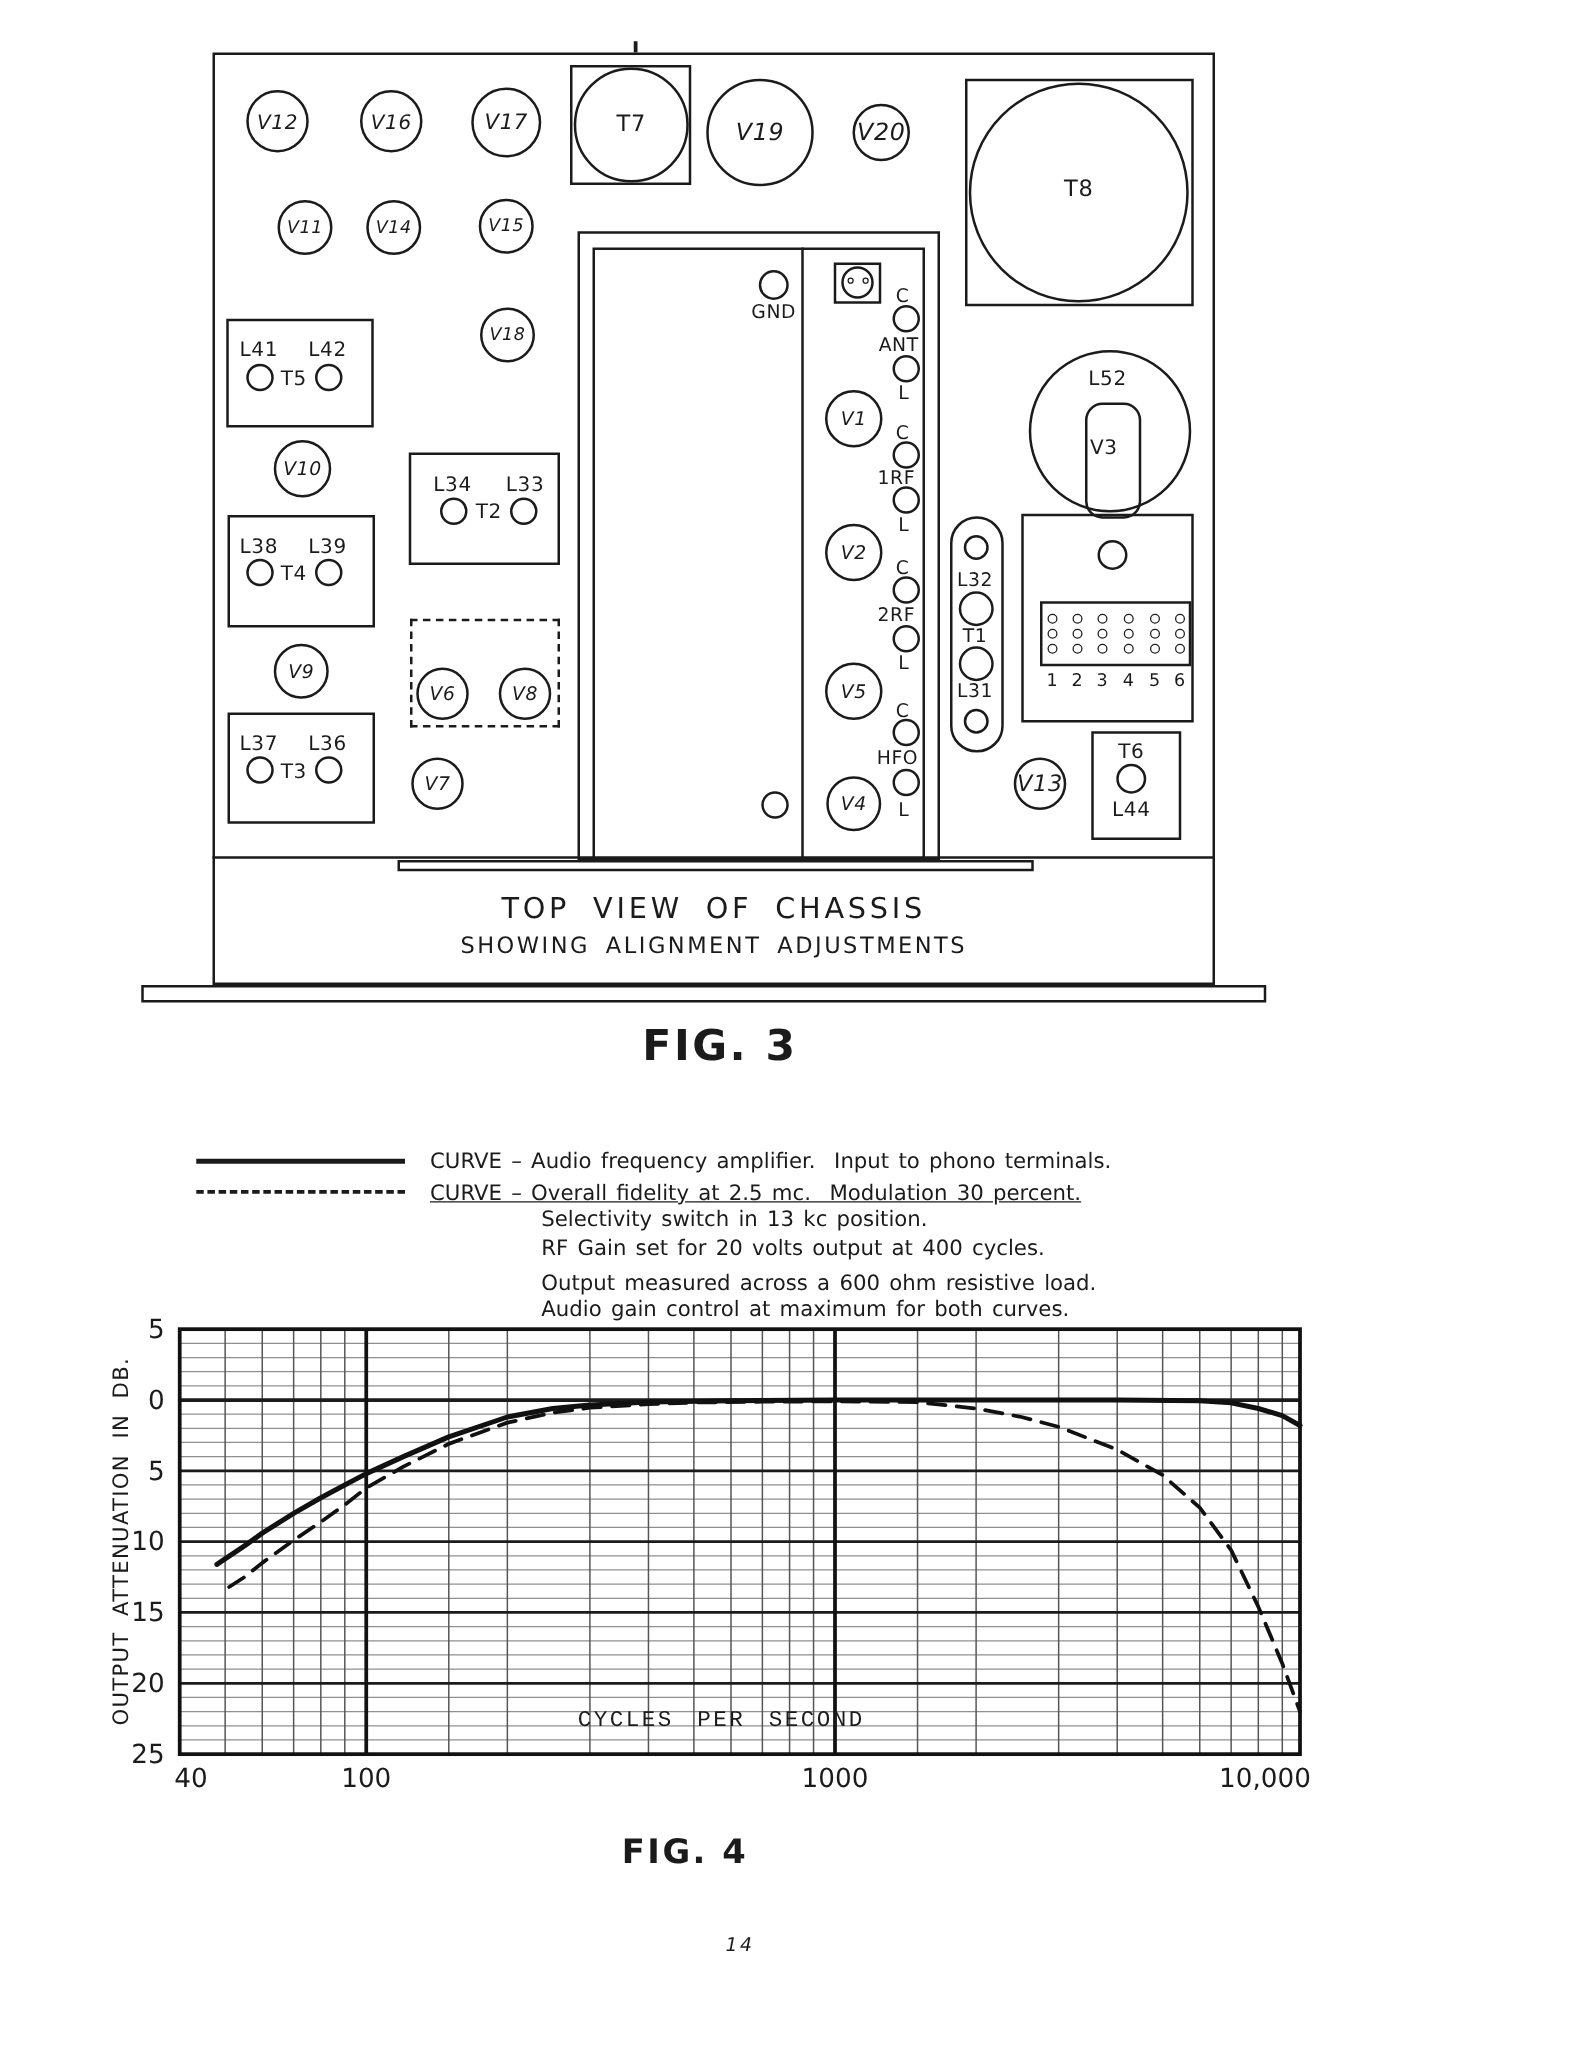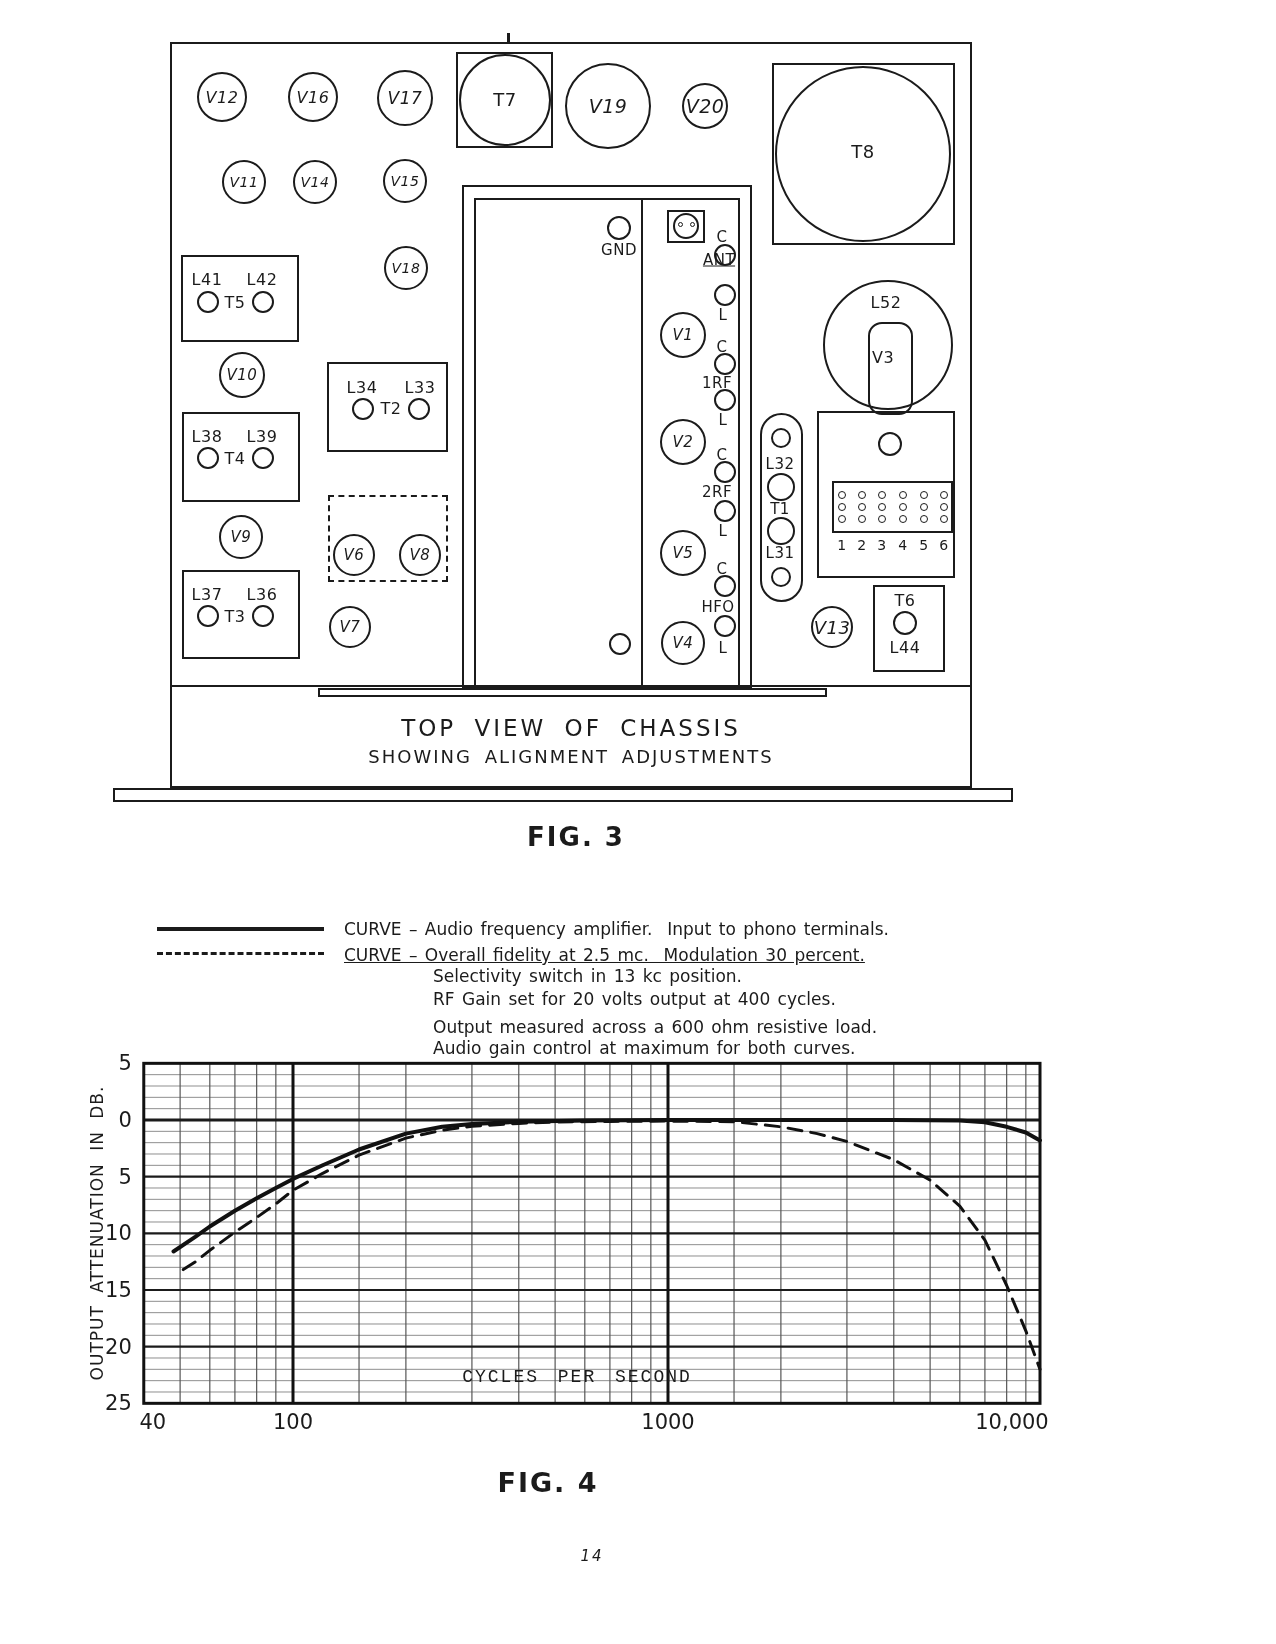--- a/index.html
+++ b/index.html
@@ -11,21 +11,21 @@
   
   .dbox{position:absolute;border:2px solid #1b1b1b;box-sizing:border-box;background:transparent;}
   .dbox.dashed{border-style:dashed;}
   .dcirc{position:absolute;border:2px solid #1b1b1b;border-radius:50%;box-sizing:border-box;background:transparent;}
   .tube{position:absolute;border:2.5px solid #1b1b1b;border-radius:50%;box-sizing:border-box;
         display:flex;align-items:center;justify-content:center;letter-spacing:.5px;font-style:italic;}
   .dlabel{position:absolute;transform:translate(-50%,-50%);white-space:pre;letter-spacing:.5px;line-height:1;}
   .dline{position:absolute;background:#1b1b1b;}
   
   .centered{position:absolute;transform:translate(-50%,-50%);white-space:pre;}
-  .figcap{font-weight:bold;letter-spacing:2px;font-size:26px;}
+  .figcap{font-weight:bold;letter-spacing:2px;font-size:34px;}
   .section-title{font-size:20px;letter-spacing:1px;word-spacing:5px;}
   .legend-text{position:absolute;font-size:17px;white-space:pre;word-spacing:2px;}
   .note{position:absolute;font-size:17px;white-space:pre;word-spacing:2px;}
   .swatch-solid{position:absolute;height:4px;background:#1b1b1b;}
   .swatch-dashed{position:absolute;height:0;border-top:3.5px dashed #1b1b1b;}
   .v-axis-label{
     position:absolute;width:360px;text-align:center;font-size:17px;
     letter-spacing:1px;word-spacing:6px;transform:rotate(-90deg);transform-origin:center;
   }
   .x-axis-label{font-size:18px;letter-spacing:2px;word-spacing:6px;}
@@ -121,21 +121,21 @@
       <div class="tube" style="left: 333px; top: 534px; width: 42px; height: 42px; font-size: 15px;">V6</div>
       <div class="tube" style="left: 399px; top: 534px; width: 42px; height: 42px; font-size: 15px;">V8</div>
       <div class="tube" style="left: 329px; top: 606px; width: 42px; height: 42px; font-size: 15px;">V7</div>
       <div class="tube" style="left: 660px; top: 312px; width: 46px; height: 46px; font-size: 15px;">V1</div>
       <div class="tube" style="left: 660px; top: 419px; width: 46px; height: 46px; font-size: 15px;">V2</div>
       <div class="tube" style="left: 660px; top: 530px; width: 46px; height: 46px; font-size: 15px;">V5</div>
       <div class="tube" style="left: 661px; top: 621px; width: 44px; height: 44px; font-size: 15px;">V4</div>
       <div class="tube" style="left: 811px; top: 606px; width: 42px; height: 42px; font-size: 18px;">V13</div>
       <div class="dlabel" style="left: 619px; top: 250px; font-size: 15px;">GND</div>
       <div class="dlabel" style="left: 722px; top: 237px; font-size: 15px;">C</div>
-      <div class="dlabel" style="left: 719px; top: 260px; font-size: 15px; text-decoration: underline;">ANT</div>
+      <div class="dlabel" style="left: 719px; top: 276px; font-size: 15px;">ANT</div>
       <div class="dlabel" style="left: 723px; top: 315px; font-size: 15px;">L</div>
       <div class="dlabel" style="left: 722px; top: 347px; font-size: 15px;">C</div>
       <div class="dlabel" style="left: 717px; top: 383px; font-size: 15px;">1RF</div>
       <div class="dlabel" style="left: 723px; top: 420px; font-size: 15px;">L</div>
       <div class="dlabel" style="left: 722px; top: 455px; font-size: 15px;">C</div>
       <div class="dlabel" style="left: 717px; top: 492px; font-size: 15px;">2RF</div>
       <div class="dlabel" style="left: 723px; top: 531px; font-size: 15px;">L</div>
       <div class="dlabel" style="left: 722px; top: 569px; font-size: 15px;">C</div>
       <div class="dlabel" style="left: 718px; top: 607px; font-size: 15px;">HFO</div>
       <div class="dlabel" style="left: 723px; top: 648px; font-size: 15px;">L</div>

